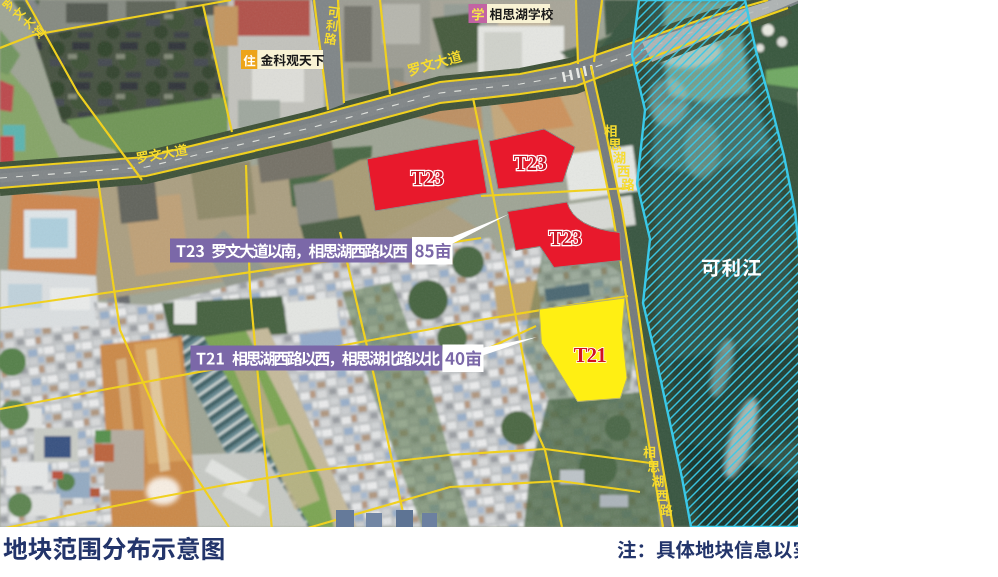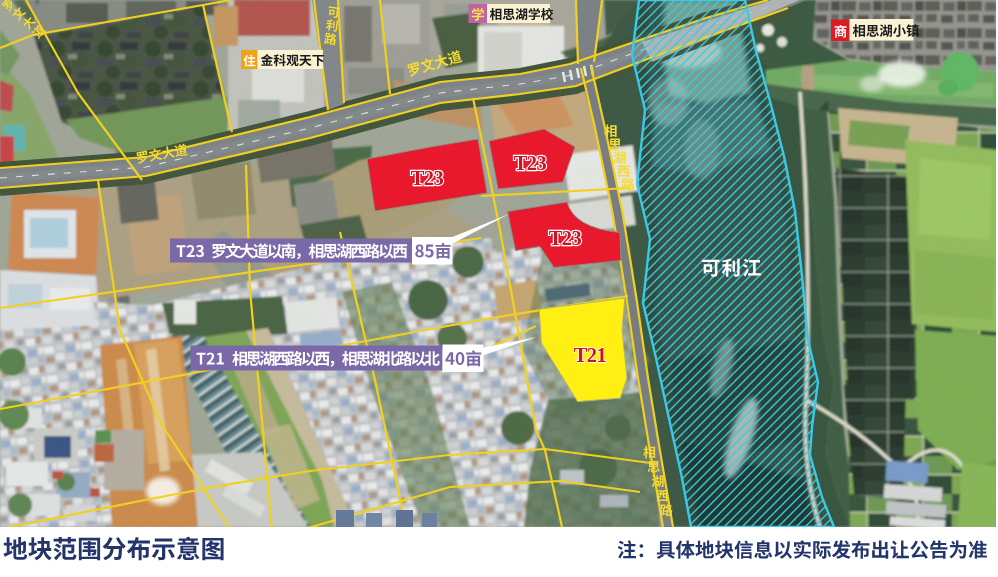--- a/index.html
+++ b/index.html
@@ -1,14 +1,14 @@
 <!DOCTYPE html>
 <html><head><meta charset="utf-8"><title>map</title><style>
 html,body{margin:0;padding:0;background:#ffffff}
-#page{position:relative;width:996px;height:577px;overflow:hidden;font-family:"Liberation Sans",sans-serif}
+#page{position:relative;width:798px;height:577px;overflow:hidden;font-family:"Liberation Sans",sans-serif}
 </style></head><body>
 <div id="page">
 <svg width="998" height="577" viewBox="0 0 998 577">
 <defs>
 <path id="u33" d="M273 -14Q215 -14 169 -0Q123 13 87 36Q52 60 26 89L95 182Q129 151 169 128Q210 106 260 106Q298 106 326 118Q355 130 370 153Q386 176 386 209Q386 246 369 272Q351 299 307 313Q263 327 183 327V433Q251 433 290 448Q329 462 346 488Q362 513 362 546Q362 589 336 614Q310 638 263 638Q224 638 190 621Q157 603 124 573L48 664Q97 705 151 730Q205 754 270 754Q341 754 395 731Q450 708 480 664Q510 620 510 557Q510 497 478 454Q446 411 387 388V383Q428 372 462 347Q495 323 515 286Q534 249 534 200Q534 133 498 85Q463 37 403 12Q344 -14 273 -14Z"></path>
 <path id="u601D" d="M282 235H403V72Q403 50 414 44Q424 38 461 38Q470 38 489 38Q508 38 530 38Q553 38 574 38Q594 38 604 38Q625 38 636 46Q647 53 652 78Q657 103 660 153Q672 144 691 135Q711 126 732 119Q753 112 768 108Q761 37 746 -2Q730 -41 698 -56Q667 -71 614 -71Q606 -71 589 -71Q572 -71 551 -71Q530 -71 509 -71Q488 -71 472 -71Q455 -71 447 -71Q381 -71 345 -57Q310 -44 296 -14Q282 17 282 71ZM381 265 461 339Q496 322 534 299Q573 276 607 251Q641 226 662 203L577 121Q558 143 525 169Q492 196 455 221Q417 246 381 265ZM729 222 836 267Q864 230 891 187Q917 143 938 101Q958 60 968 24L851 -26Q843 8 824 51Q805 94 781 139Q756 183 729 222ZM141 260 250 221Q238 179 222 133Q207 87 187 44Q168 2 144 -32L36 28Q59 58 79 96Q99 135 115 177Q131 219 141 260ZM249 522V435H738V522ZM249 704V619H738V704ZM136 807H857V331H136ZM438 761H554V374H438Z"></path>
 <path id="u5B66" d="M233 508H694V404H233ZM54 283H949V173H54ZM436 346H559V44Q559 -2 546 -28Q532 -53 497 -66Q461 -79 413 -82Q365 -85 301 -85Q295 -60 281 -26Q266 7 252 31Q284 30 317 29Q350 28 375 28Q401 29 411 29Q426 29 431 33Q436 37 436 47ZM656 508H686L711 514L787 454Q750 419 703 386Q656 353 604 325Q552 296 498 275Q487 291 469 312Q450 333 436 346Q479 363 521 387Q564 412 600 438Q635 464 656 486ZM67 691H938V470H820V585H179V470H67ZM752 843 876 805Q844 758 807 710Q771 663 742 630L647 665Q666 690 685 721Q705 752 722 783Q740 815 752 843ZM150 795 252 840Q279 811 305 775Q331 738 343 709L235 658Q225 687 200 725Q175 763 150 795ZM409 819 515 859Q539 827 562 786Q584 745 594 714L481 670Q473 700 452 742Q431 785 409 819Z"></path>
 <path id="u6821" d="M404 710H959V600H404ZM522 599 628 550Q589 489 538 429Q487 370 438 328Q423 345 399 367Q374 390 355 403Q386 428 417 461Q449 494 476 530Q502 566 522 599ZM709 542 790 610Q823 581 857 546Q891 511 920 476Q950 441 966 412L878 335Q863 365 835 401Q808 438 775 475Q742 512 709 542ZM572 416Q605 323 661 245Q718 168 798 112Q879 56 983 25Q970 13 954 -6Q939 -25 925 -46Q912 -66 903 -84Q791 -45 709 23Q626 90 567 182Q508 275 468 390ZM566 821 673 861Q696 833 717 798Q739 763 749 737L638 690Q629 717 608 754Q588 791 566 821ZM50 652H379V541H50ZM169 850H279V-89H169ZM156 576 220 551Q210 489 196 423Q181 356 162 293Q143 229 121 174Q98 119 74 79Q68 96 59 118Q50 139 38 161Q27 183 18 198Q41 231 62 275Q83 320 102 371Q120 423 134 476Q148 528 156 576ZM277 512Q286 500 304 472Q322 444 343 412Q363 379 380 351Q396 323 403 311L335 222Q327 246 312 279Q298 312 282 347Q266 381 251 413Q236 444 225 464ZM742 417 857 387Q804 214 697 96Q590 -22 423 -91Q415 -77 402 -59Q388 -41 374 -24Q359 -6 348 3Q501 61 600 166Q699 271 742 417Z"></path>
 <path id="u5206" d="M195 482H736V364H195ZM696 482H822Q822 482 822 472Q822 463 822 450Q822 438 821 430Q817 319 812 239Q807 159 800 105Q794 52 785 20Q776 -12 763 -28Q744 -52 722 -62Q700 -71 672 -75Q646 -79 605 -79Q565 -80 520 -78Q518 -51 508 -17Q497 18 481 43Q522 39 558 38Q594 38 613 38Q640 38 653 51Q665 64 673 108Q681 153 687 239Q692 325 696 461ZM307 837 437 800Q402 714 354 633Q306 553 250 484Q194 416 134 366Q124 379 105 397Q86 415 66 433Q47 450 32 461Q90 503 143 563Q195 622 237 692Q280 762 307 837ZM688 839Q712 791 744 740Q776 690 815 642Q853 594 893 552Q934 510 973 477Q958 466 940 448Q921 430 904 411Q887 392 876 375Q836 414 795 463Q753 511 714 567Q675 622 639 680Q604 738 576 795ZM365 448H492Q484 364 468 285Q452 206 415 135Q379 65 311 7Q243 -51 133 -93Q126 -76 113 -57Q101 -37 86 -18Q71 1 57 14Q157 46 216 93Q275 140 305 197Q335 254 347 318Q359 382 365 448Z"></path>
 <path id="u53D1" d="M429 401Q493 247 630 150Q767 53 979 18Q967 6 952 -14Q937 -34 925 -54Q912 -75 904 -91Q756 -61 646 0Q536 61 457 154Q379 246 326 370ZM754 441H778L800 446L884 407Q849 300 792 219Q735 138 660 78Q584 18 494 -23Q403 -64 301 -91Q291 -67 273 -36Q254 -5 237 15Q329 34 411 69Q493 104 561 154Q629 204 678 271Q727 338 754 421ZM391 441H771V325H357ZM440 857 575 835Q555 686 521 558Q487 431 433 325Q380 218 300 134Q220 50 107 -12Q100 1 84 19Q69 38 51 56Q34 74 19 85Q155 157 240 269Q324 382 372 530Q419 678 440 857ZM668 791 761 846Q780 826 803 800Q826 775 847 751Q868 727 882 709L784 646Q772 665 752 690Q732 715 709 742Q687 768 668 791ZM134 501Q131 513 124 533Q116 553 109 574Q102 595 95 609Q106 613 117 623Q128 634 138 651Q144 661 157 688Q170 715 184 752Q198 789 208 829L334 809Q321 765 302 720Q283 675 263 636Q242 596 224 567V565Q224 565 211 559Q197 552 179 542Q161 532 147 521Q134 510 134 501ZM134 501V588L205 638H946L945 523H239Q199 523 170 518Q140 512 134 501Z"></path>

